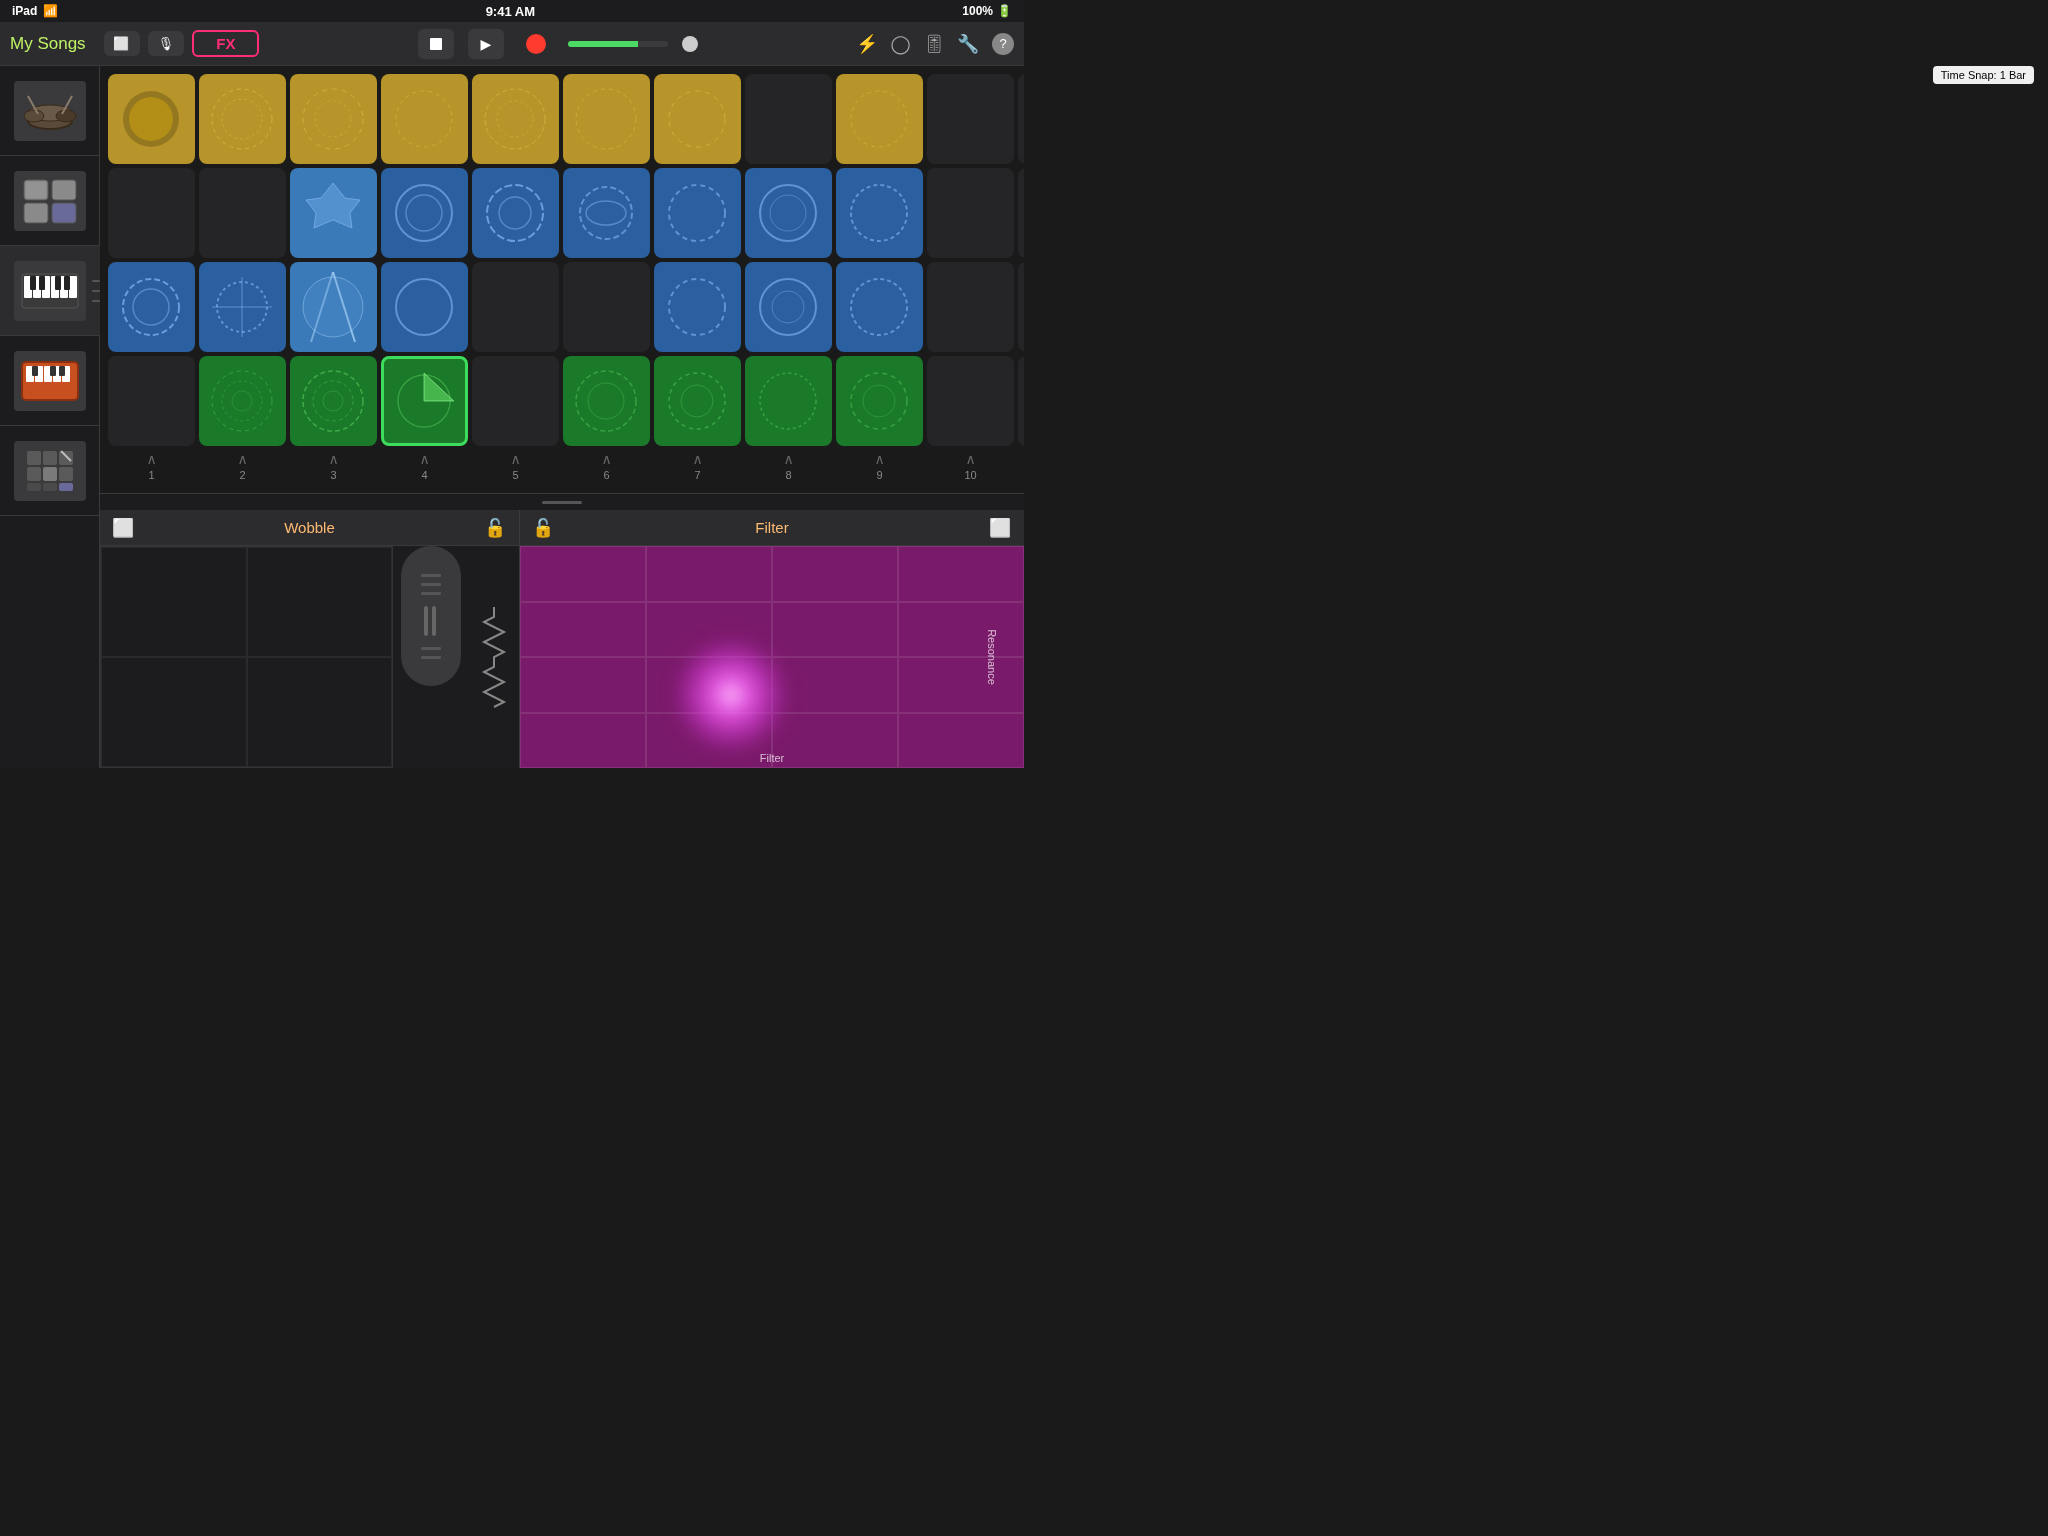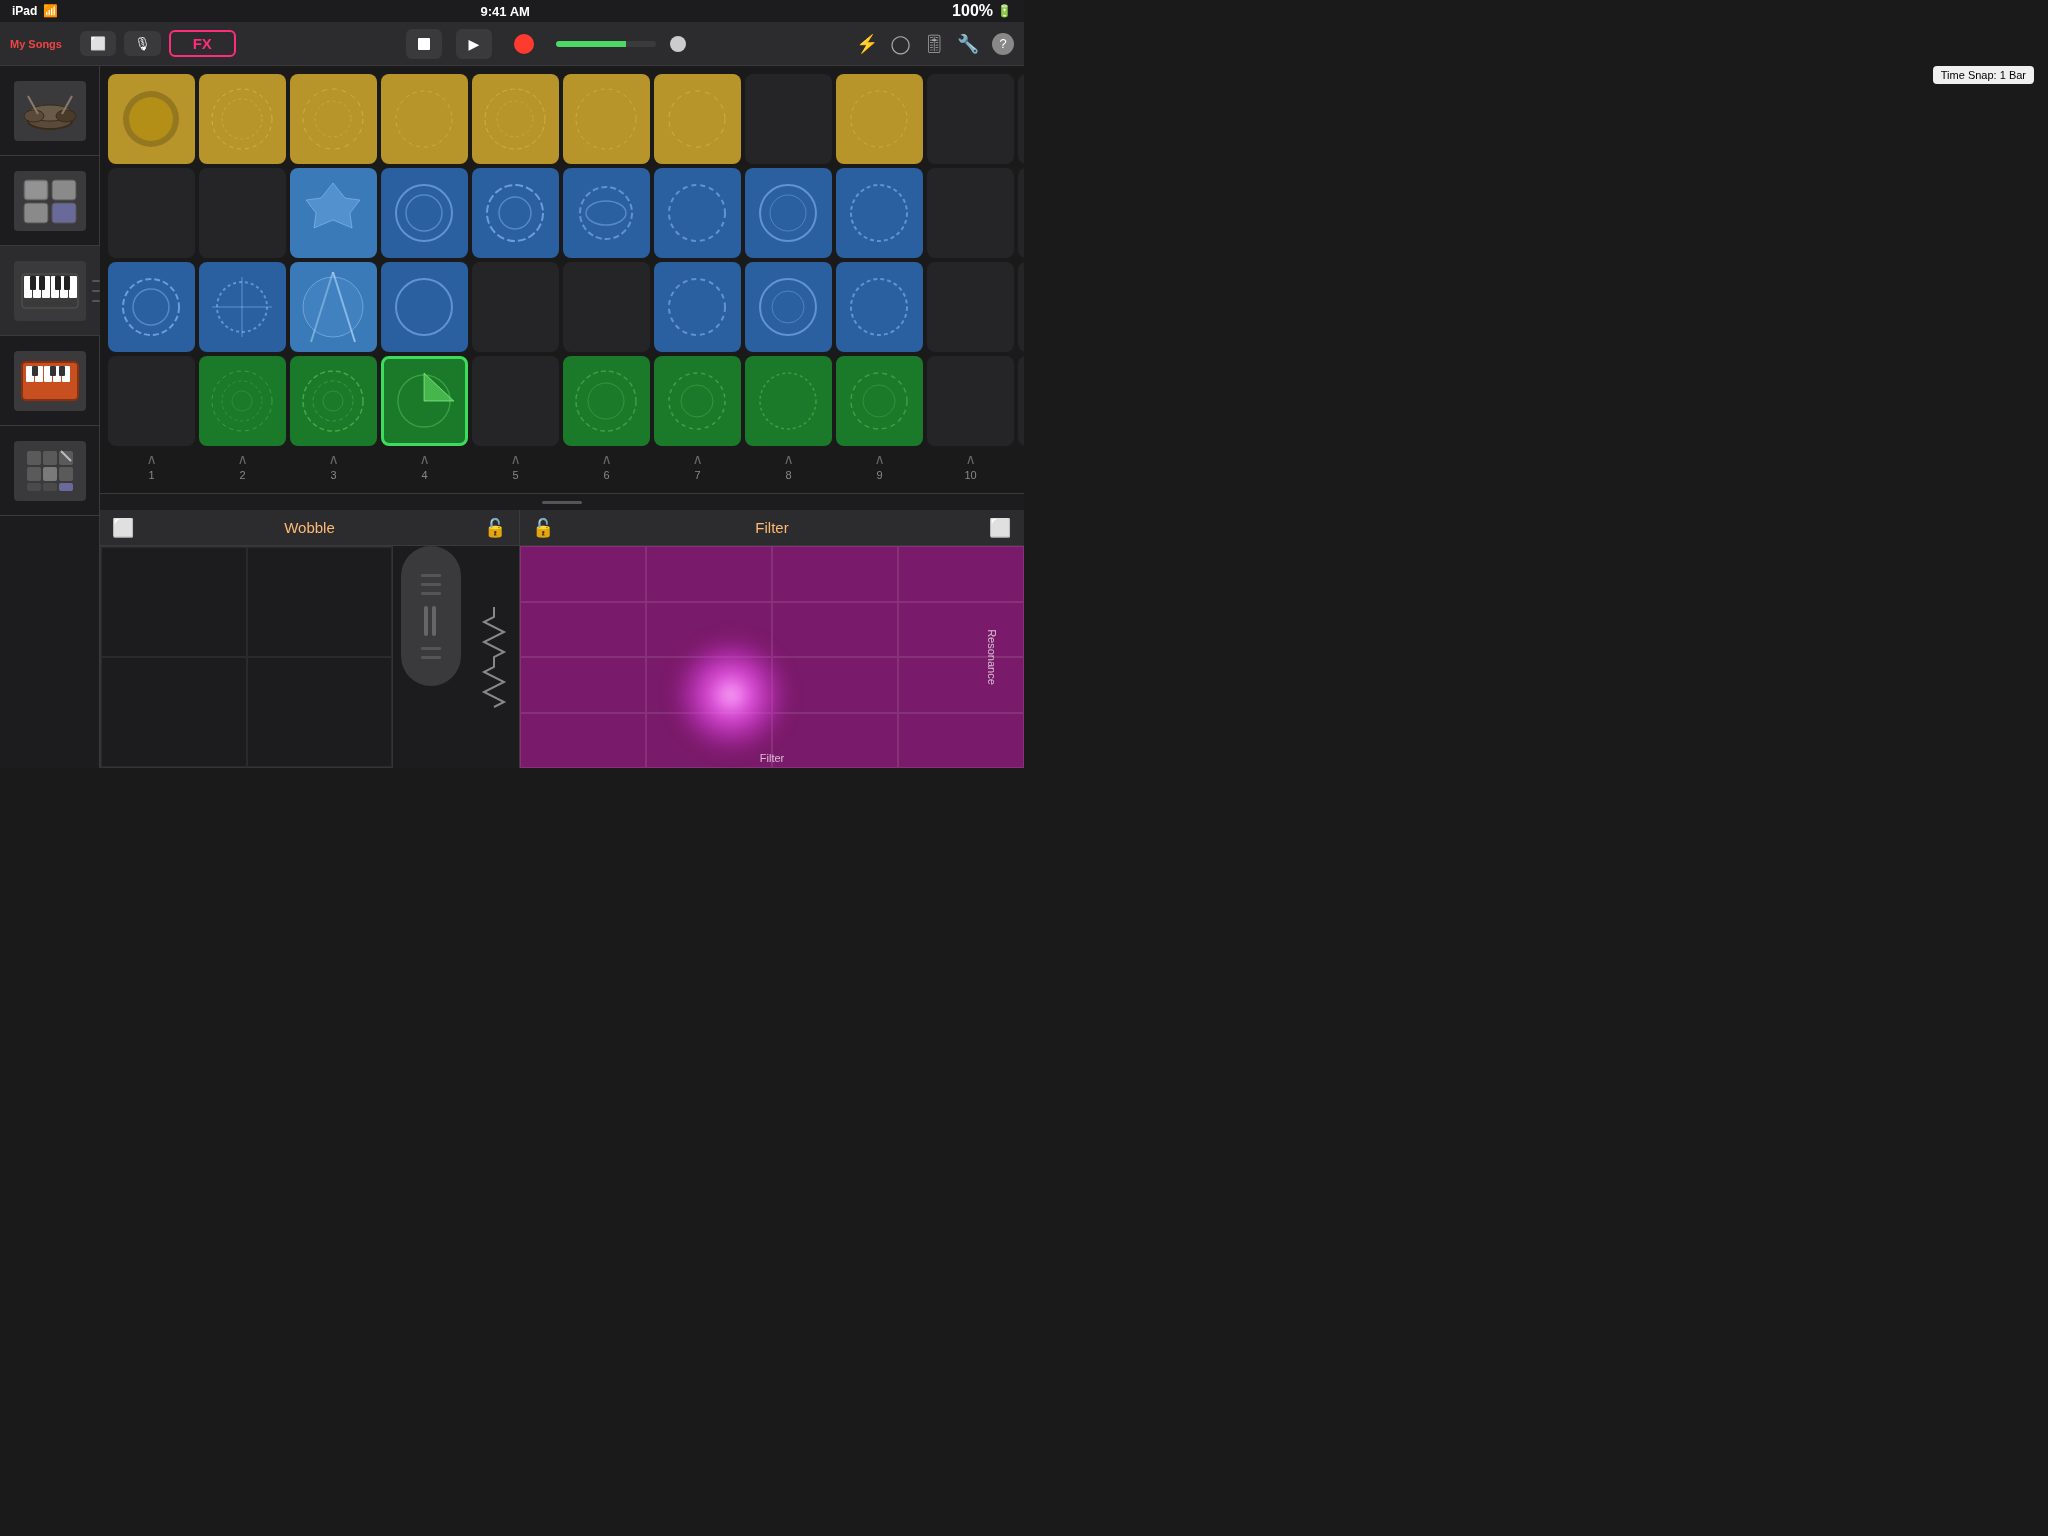--- a/index.html
+++ b/index.html
@@ -30,23 +30,23 @@
     .toolbar {
       background: #2c2c2e;
       height: 44px;
       display: flex;
       align-items: center;
       padding: 0 10px;
       gap: 8px;
       border-bottom: 1px solid #3a3a3c;
     }
     .toolbar-title {
-      font-size: 11px;
-      font-weight: 700;
-      color: #ef4444;
+      font-size: 17px;
+      font-weight: 400;
+      color: #bef264;
       margin-right: 10px;
     }
     .toolbar-btn {
       background: #3a3a3c;
       border: none;
       border-radius: 6px;
       color: #fff;
       padding: 5px 10px;
       font-size: 13px;
       cursor: pointer;
@@ -468,21 +468,21 @@
 </head>
 <body>
 
 <div class="status-bar">
   <div class="status-left">
     <span>iPad</span>
     <span>📶</span>
   </div>
   <span style="font-weight:600;font-size:13px;">9:41 AM</span>
   <div class="status-right">
-    <span style="font-size:16px;">100%</span>
+    <span style="font-size:12px;">100%</span>
     <span>🔋</span>
   </div>
 </div>
 
 <div class="toolbar">
   <span class="toolbar-title">My Songs</span>
   <button class="toolbar-btn">
     <span>⬜</span>
   </button>
   <button class="toolbar-btn">

